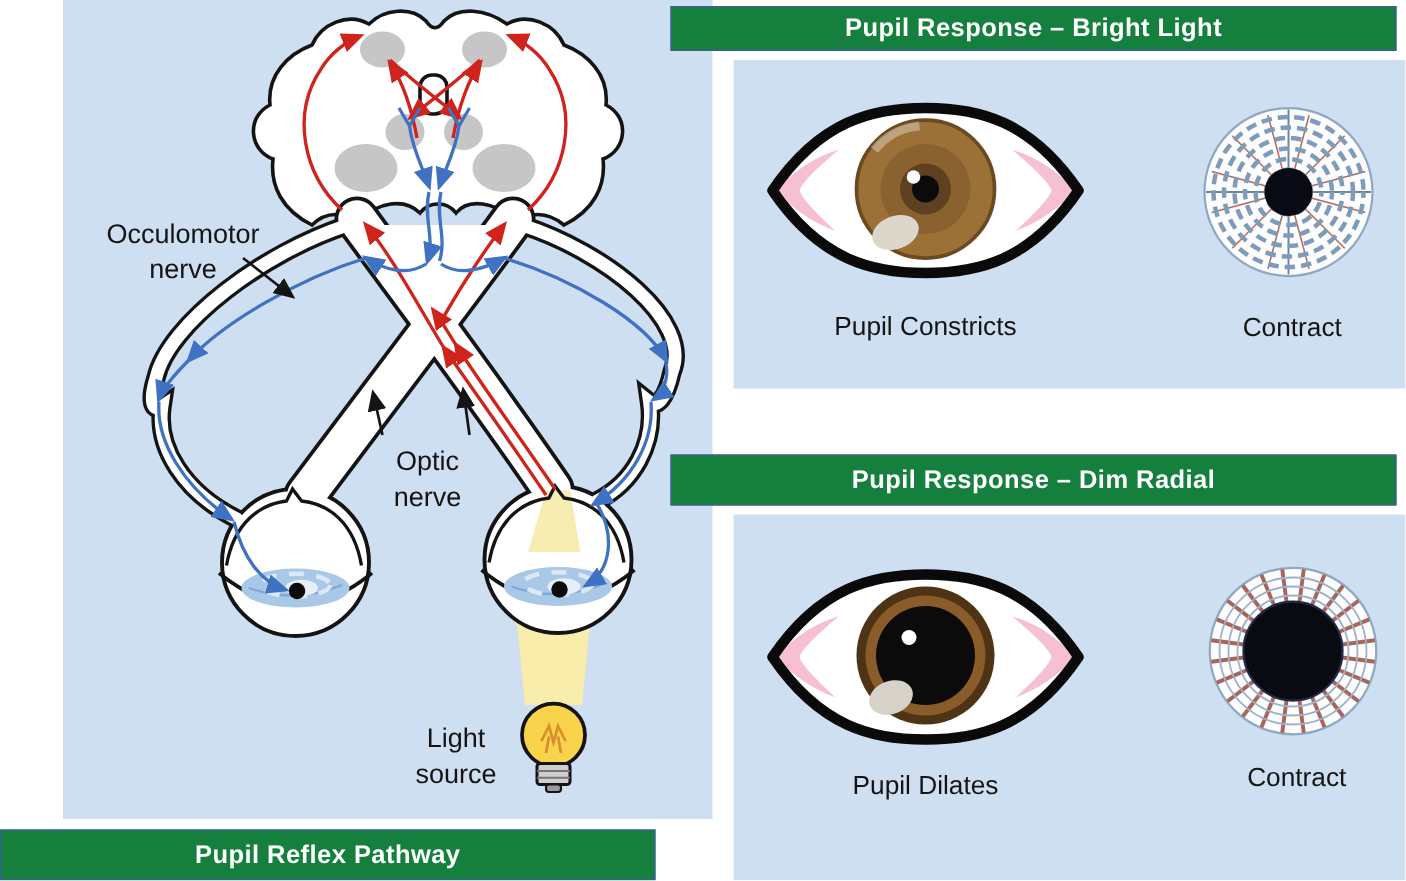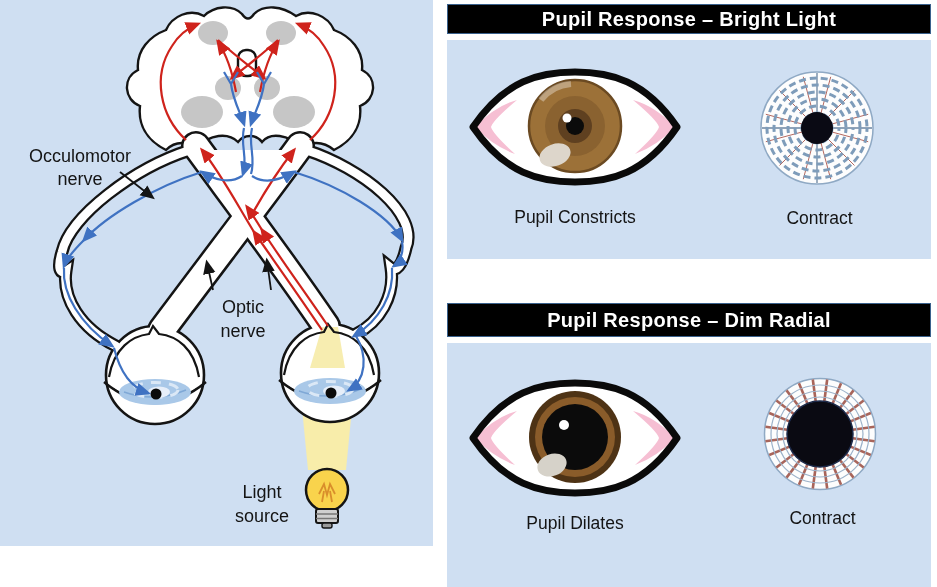--- a/index.html
+++ b/index.html
@@ -1,20 +1,20 @@
 <!DOCTYPE html>
 <html><head>
 <meta charset="utf-8">
 <style>
   html,body{margin:0;padding:0;background:#fff;}
   .stage{position:relative;width:937px;height:587px;background:#ffffff;overflow:hidden;
          font-family:"Liberation Sans","DejaVu Sans",sans-serif;}
-  .panel-bg{position:absolute;background:#cfdff2;}
-  .title-bar{position:absolute;background:#000000;border:1px solid #3a618c;
-             color:#ffffff;font-weight:bold;font-size:20px;letter-spacing:.3px;
+  .panel-bg{position:absolute;background:#cfdff2;margin-left:42px;}
+  .title-bar{position:absolute;background:#15803d;border:1px solid #3a618c;
+             color:#ffffff;font-weight:bold;font-size:17px;letter-spacing:.3px;
              display:flex;align-items:center;justify-content:center;box-sizing:border-box;}
   .caption{position:absolute;color:#141414;font-size:17.5px;text-align:center;line-height:1.45;}
   svg text{font-family:"Liberation Sans","DejaVu Sans",sans-serif;}
   .diag-label{font-size:18px;fill:#141414;}
 </style>
 </head>
 <body>
 
 <div class="stage">
 
@@ -144,20 +144,23 @@
         <text class="diag-label" x="243" y="313" text-anchor="middle">Optic</text>
         <text class="diag-label" x="243" y="337" text-anchor="middle">nerve</text>
         <path d="M 213,290 L 207,263" fill="none" stroke="#141414" stroke-width="1.8" marker-end="url(#ka)"></path>
         <path d="M 271,290 L 267,261" fill="none" stroke="#141414" stroke-width="1.8" marker-end="url(#ka)"></path>
         <text class="diag-label" x="262" y="498" text-anchor="middle">Light</text>
         <text class="diag-label" x="262" y="522" text-anchor="middle">source</text>
       </g>
     </svg>
   </div>
 
+  <div class="title-bar" style="left:0;top:553px;width:437px;height:34px;">
+    <span>Pupil Reflex Pathway</span>
+  </div>
 
   <div class="title-bar" style="left:447px;top:4px;width:484px;height:30px;">
     <span>Pupil Response – Bright Light</span>
   </div>
 
   <div class="panel-bg" style="left:447px;top:40px;width:484px;height:219px;">
 
     <svg style="position:absolute;left:18px;top:22px;" width="220" height="130" viewBox="0 0 220 130">
       <path d="M 8,65 C 40,18 75,10 110,10 C 145,10 180,18 212,65 C 180,112 145,120 110,120 C 75,120 40,112 8,65 Z" fill="#ffffff" stroke="none"></path>
       <path d="M 10,65 Q 30,44 52,38 Q 28,58 26,65 Q 28,72 50,92 Q 28,84 10,65 Z" fill="#f6bfd3"></path>

